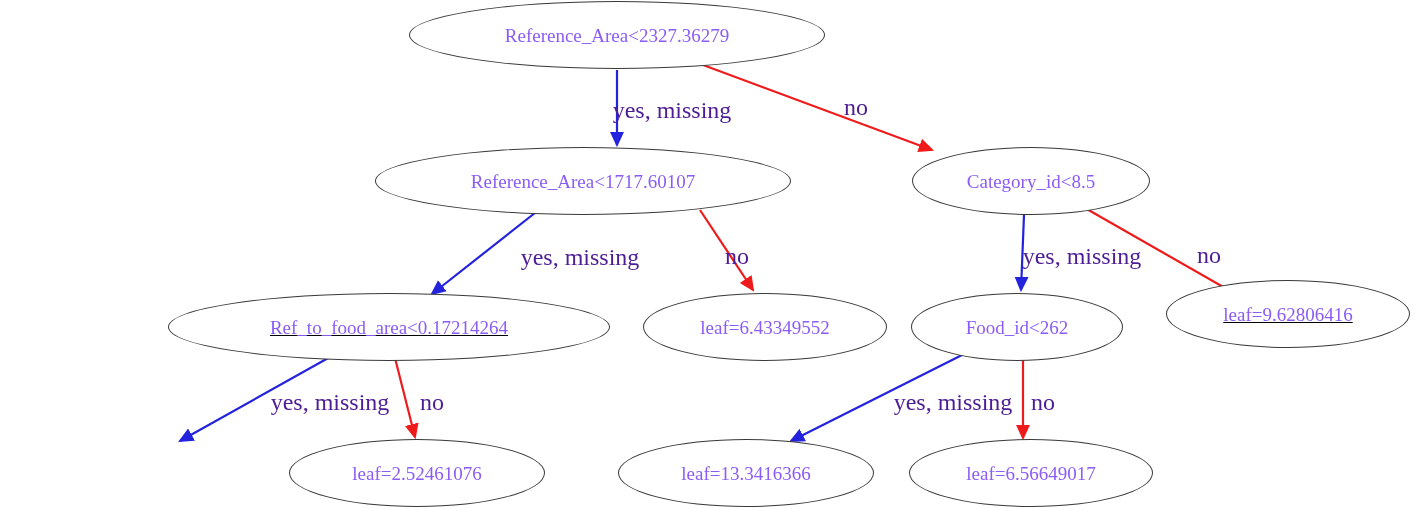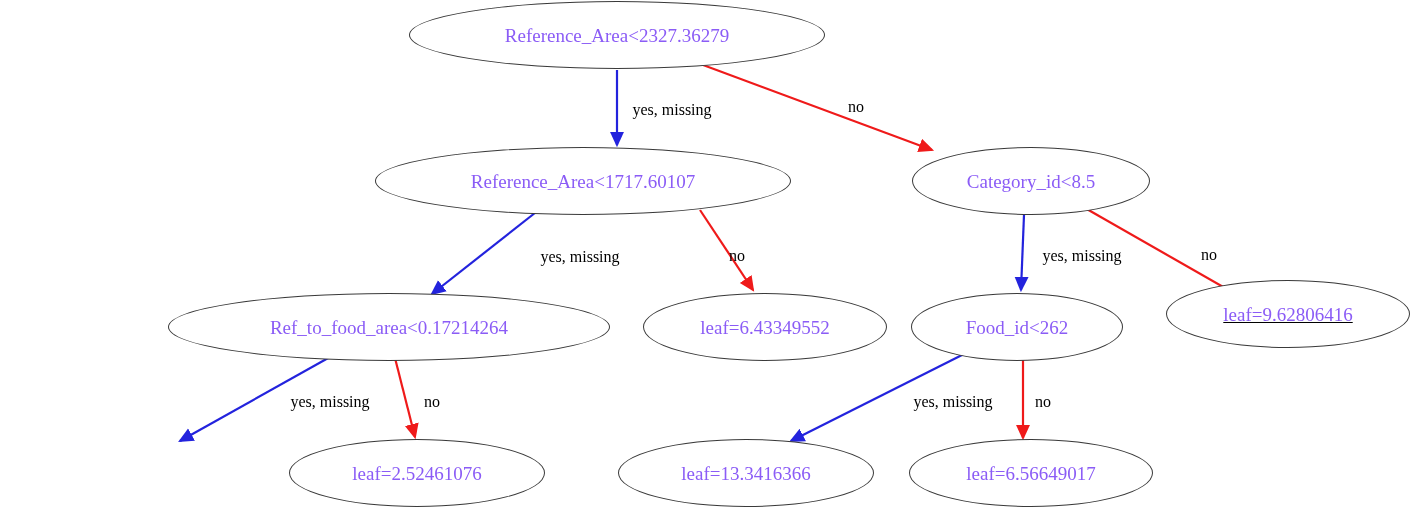--- a/index.html
+++ b/index.html
@@ -6,21 +6,21 @@
   body{width:1416px;height:509px;overflow:hidden;
        font-family:"Liberation Serif","DejaVu Serif",serif;}
   #tree{position:relative;width:1416px;height:509px;}
   #wires{position:absolute;left:0;top:0;width:1416px;height:509px;}
   .node{position:absolute;transform:translate(-50%,-50%);
         display:flex;align-items:center;justify-content:center;
         border:1.6px solid #3a3a3a;border-radius:50%;
         background:#ffffff;box-sizing:border-box;}
   .node span{color:#8b5cf6;white-space:nowrap;font-size:19px;line-height:1;}
   .elabel{position:absolute;transform:translate(-50%,-50%);
-          color:#000000;font-size:16px;white-space:nowrap;line-height:1;}
+          color:#4c1d95;font-size:24px;white-space:nowrap;line-height:1;}
 </style>
 </head>
 <body>
 
 <div id="tree">
   <svg id="wires" viewBox="0 0 1416 509" xmlns="http://www.w3.org/2000/svg">
       <defs>
         <marker id="arrow-yes" markerWidth="7" markerHeight="7" refX="6" refY="3.2" orient="auto" markerUnits="strokeWidth">
           <path d="M0,0 L7,3.2 L0,6.4 Z" fill="#2323dd"></path>
         </marker>
@@ -51,21 +51,21 @@
     <div class="elabel" style="left: 1043px; top: 402px;">no</div>
     <div class="node" style="left: 617px; top: 35px; width: 416px; height: 68px;">
       <span>Reference_Area&lt;2327.36279</span>
     </div>
     <div class="node" style="left: 583px; top: 181px; width: 416px; height: 68px;">
       <span>Reference_Area&lt;1717.60107</span>
     </div>
     <div class="node" style="left: 1031px; top: 181px; width: 238px; height: 68px;">
       <span>Category_id&lt;8.5</span>
     </div>
-    <div class="node" style="left: 389px; top: 327px; width: 442px; height: 68px;">
+    <div class="node" style="left: 389px; top: 327px; width: 442px; height: 68px; text-decoration: underline;">
       <span>Ref_to_food_area&lt;0.17214264</span>
     </div>
     <div class="node" style="left: 765px; top: 327px; width: 244px; height: 68px;">
       <span>leaf=6.43349552</span>
     </div>
     <div class="node" style="left: 1017px; top: 327px; width: 212px; height: 68px;">
       <span>Food_id&lt;262</span>
     </div>
     <div class="node" style="left: 1288px; top: 314px; width: 244px; height: 68px; text-decoration: underline;">
       <span>leaf=9.62806416</span>

